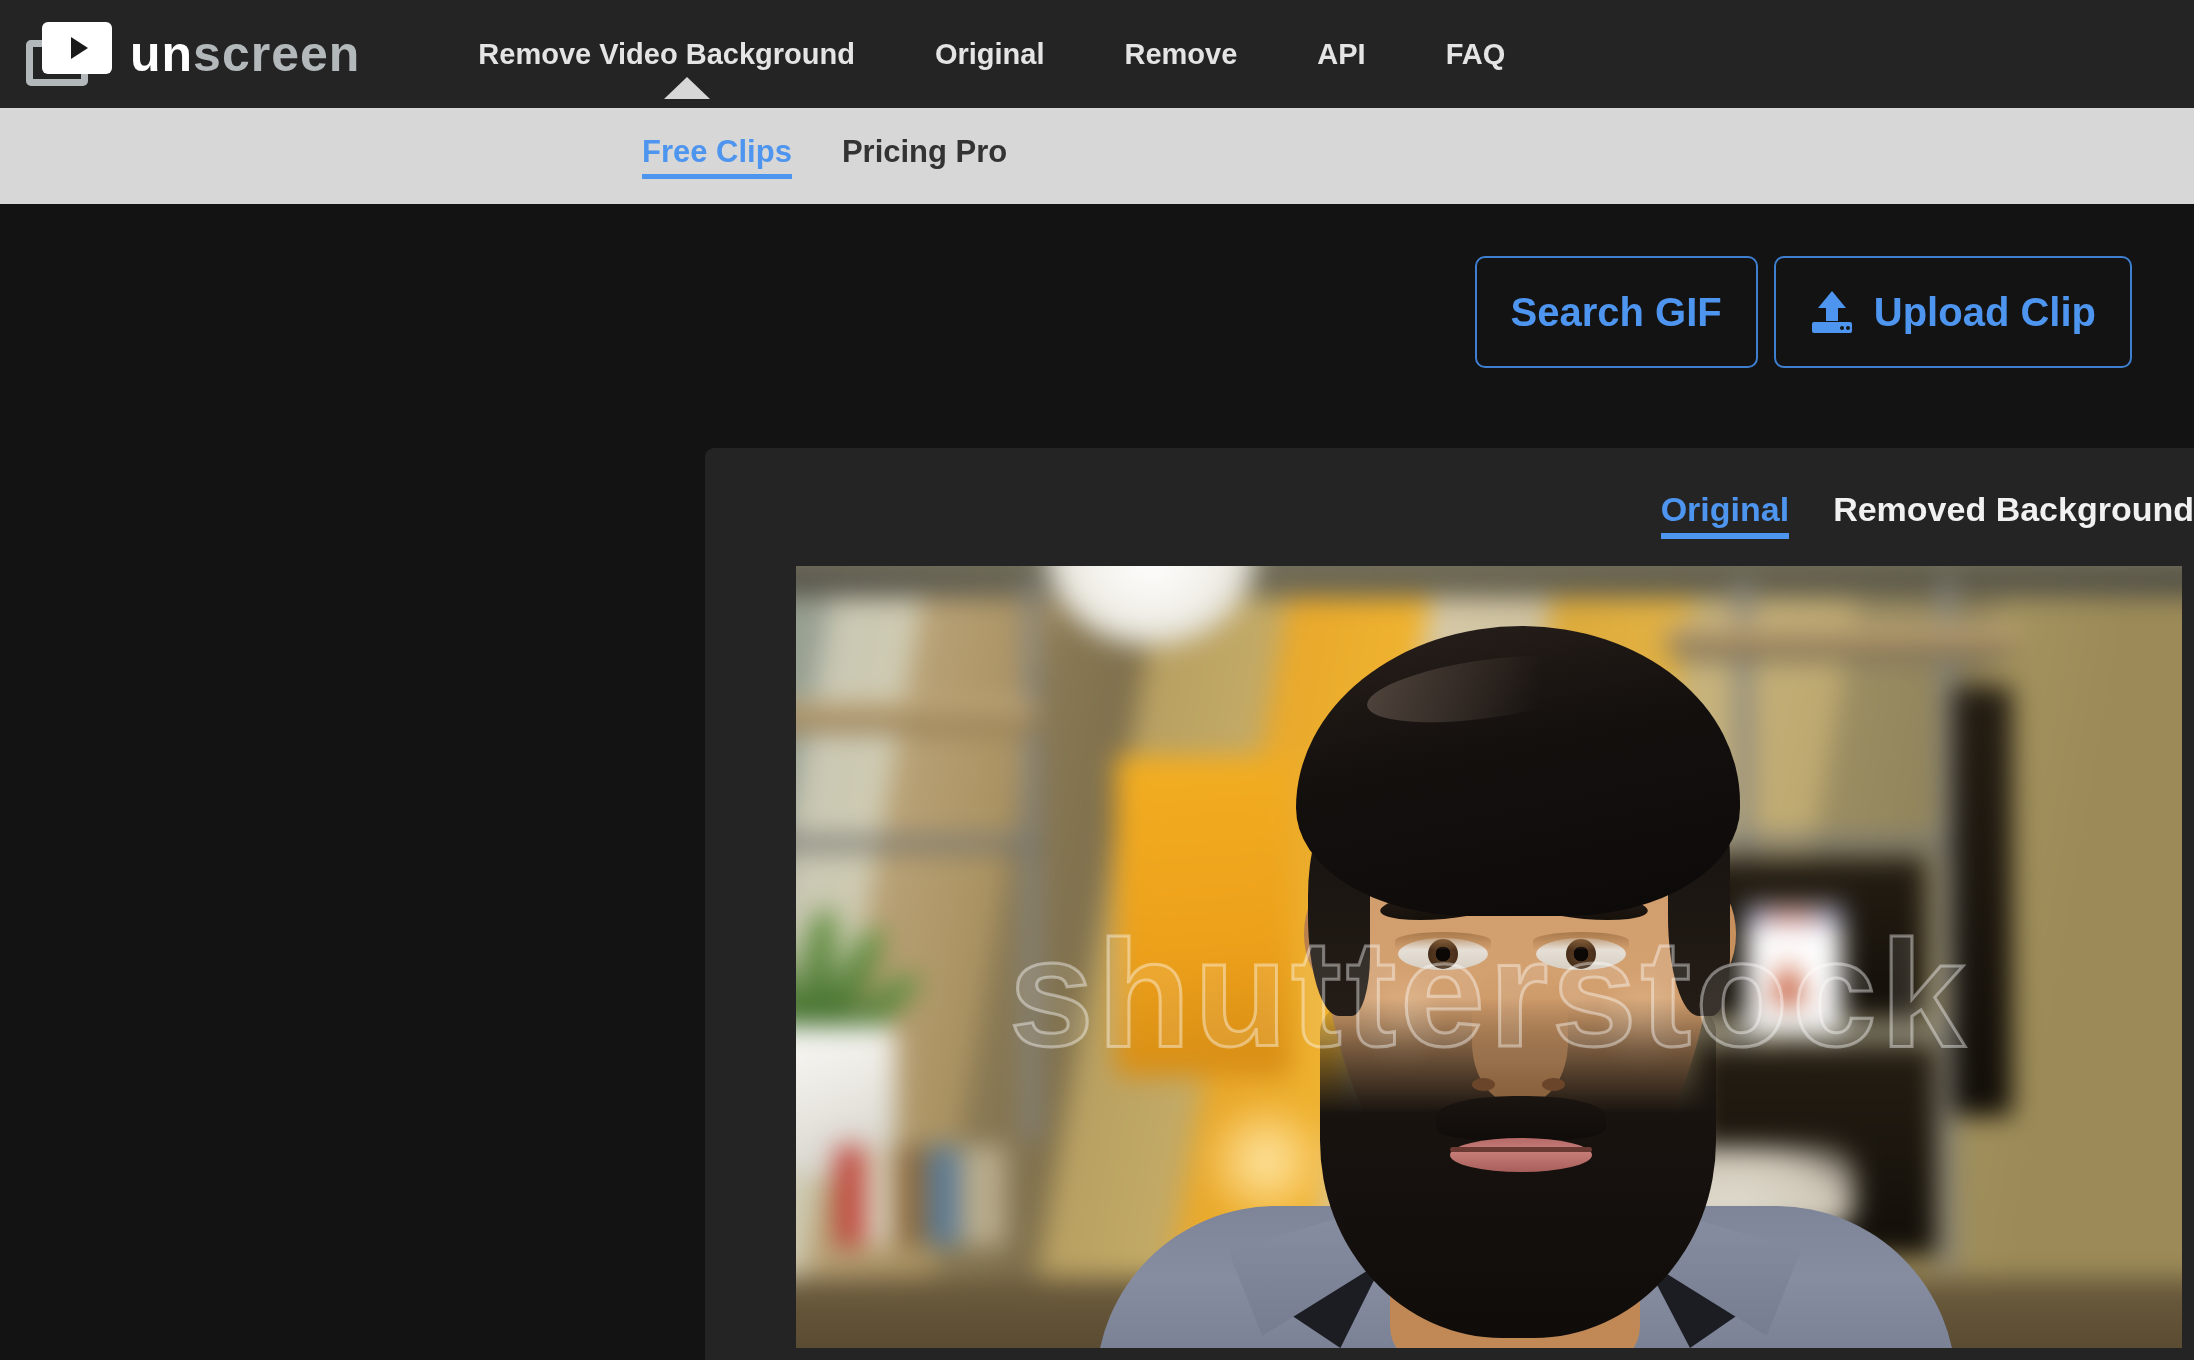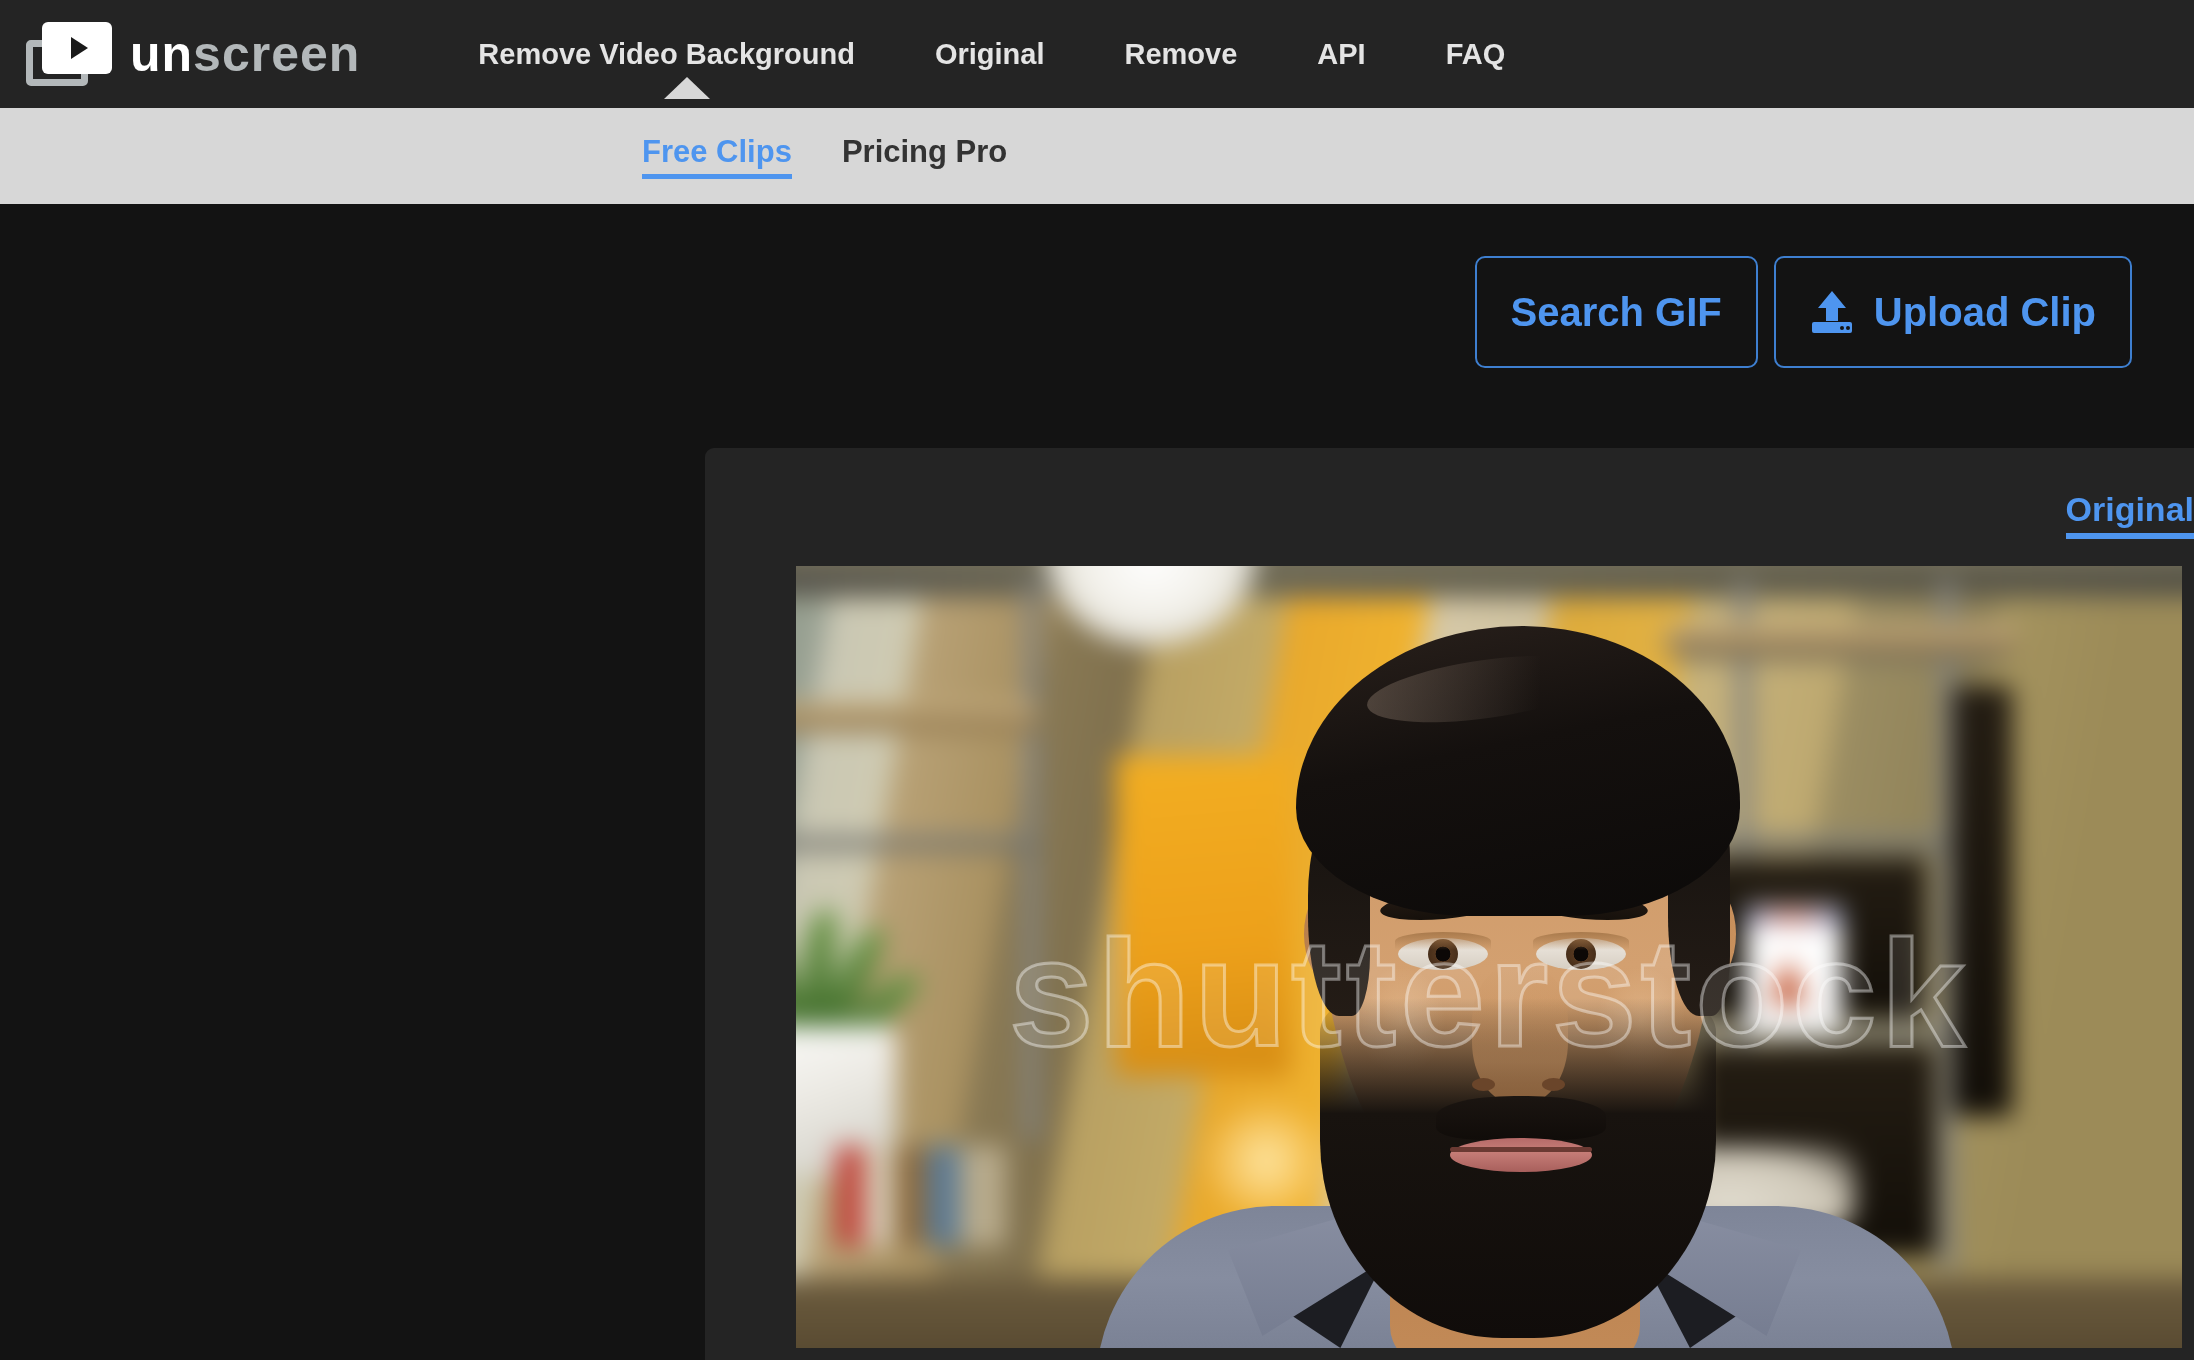--- a/index.html
+++ b/index.html
@@ -488,20 +488,23 @@
     </span>
     <span>Upload Clip</span>
   </div>
 </div>
 
 <div class="panel">
 
   <div class="panel-tabs">
     <div class="panel-tab active">
       <span>Original</span>
+    </div>
+    <div class="panel-tab">
+      <span>Removed Background</span>
     </div>
   </div>
 
   <div class="preview">
     <div class="scene">
 
       <div class="blurlayer">
         <div class="wall"></div>
         <div class="ceiling"></div>
         <div class="ceil-beam"></div>

